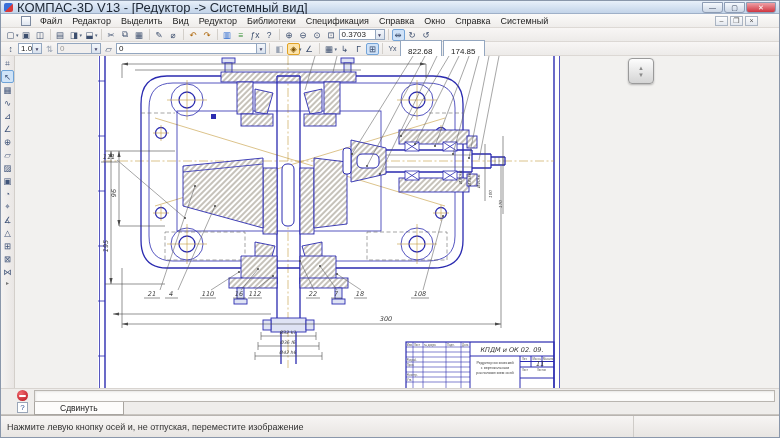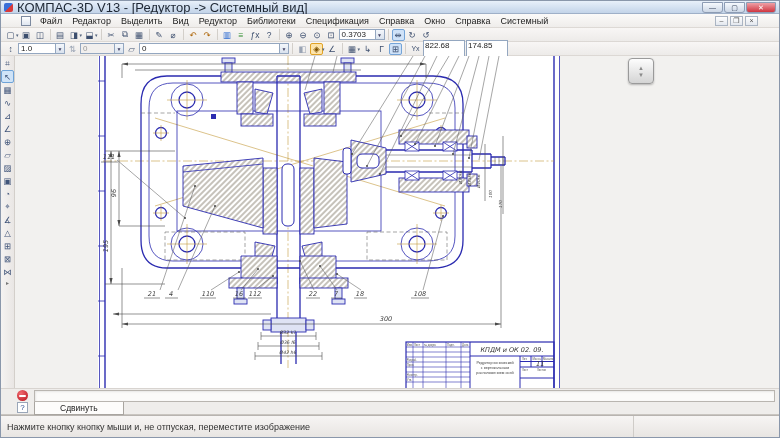--- a/index.html
+++ b/index.html
@@ -22,21 +22,21 @@
   .tbar{height:14px;display:flex;align-items:center;background:linear-gradient(#f8f6f5,#edebe9);border-bottom:1px solid #dcd8d4;padding:0 3px;gap:1px}
   .ti{min-width:13px;height:12px;display:flex;align-items:center;justify-content:center;font-size:8.5px;color:#3c4e6e;border-radius:2px}
   .ti.orange{background:#fde4ab;border:1px solid #e0a225;color:#7d5200}
   .ti.active{background:#cfe2f8;border:1px solid #74a4d8}
   .darr{font-size:5px;color:#55657f;margin-left:-2px}
   .sep{width:1px;height:11px;background:#d3cfca;margin:0 2px}
   .combo{height:11px;background:#fff;border:1px solid #94a7c0;display:flex;align-items:flex-start;font-size:8px;color:#222;padding-left:2px}
   .combo .val{flex:1;white-space:nowrap}
   .combo .arr{width:9px;height:100%;background:linear-gradient(#f4f7fb,#d9e2ee);border-left:1px solid #94a7c0;font-size:5px;display:flex;align-items:center;justify-content:center;color:#446}
   .combo.dis{background:#f1efee;color:#999}
-  .field{height:17px;background:#fff;border:1px solid #94a7c0;font-size:8px;color:#222;display:flex;align-items:flex-start;padding:0 1px}
+  .field{height:17px;background:#fff;border:1px solid #94a7c0;font-size:8px;color:#222;display:flex;align-items:flex-end;padding:0 7px}
   
   .mid{flex:1;display:flex;min-height:0}
   .leftbar{width:14px;background:linear-gradient(90deg,#f5f3f2,#e9e6e4);border-right:1px solid #d3cfca;display:flex;flex-direction:column;align-items:center;padding-top:1px}
   .li{width:13px;height:13px;display:flex;align-items:center;justify-content:center;font-size:8.5px;color:#41557a}
   .li.sel{background:#cfe3f7;border:1px solid #6ea3d8;border-radius:2px}
   .li.expander{font-size:6px;color:#777;height:8px}
   .canvas{flex:1;position:relative;background:#f2f1ef;overflow:hidden}
   .scrollwidget{position:absolute;left:613px;top:2px;width:26px;height:26px;border:1px solid #9a9a9a;border-radius:4px;background:linear-gradient(#fdfdfd,#d4d4d4);box-shadow:0 1px 2px rgba(0,0,0,.25);display:flex;flex-direction:column;align-items:center;justify-content:center;gap:1px;font-size:6px;color:#8a8a8a}
   
   .prop{height:14px;background:#efedeb;display:flex;align-items:center;padding:0 4px 0 16px;border-top:1px solid #d8d4d0}
@@ -138,21 +138,21 @@
       <span class="arr">▼</span>
     </div>
     <div class="sep"></div>
     <span class="ti active">⇹</span>
     <span class="ti">↻</span>
     <span class="ti">↺</span>
   </div>
 
   <div class="tbar">
     <span class="ti">↕</span>
-    <div class="combo" style="width:47px">
+    <div class="combo" style="width:24px">
       <span class="val">1.0</span>
       <span class="arr">▼</span>
     </div>
     <span class="ti" style="color:#9aa4b4">⇅</span>
     <div class="combo dis" style="width:44px">
       <span class="val">0</span>
       <span class="arr">▼</span>
     </div>
     <span class="ti">▱</span>
     <div class="combo" style="width:150px">
@@ -425,17 +425,17 @@
   <div class="prop">
     <div class="stopicon"></div>
     <div class="propbar"></div>
   </div>
   <div class="tabrow">
     <div class="helpicon">?</div>
     <div class="tab">Сдвинуть</div>
   </div>
 
   <div class="status">
-    <span>Нажмите кнопку кнопку мыши и, не отпуская, переместите изображение</span>
+    <span>Нажмите левую кнопку осей и, не отпуская, переместите изображение</span>
     <div class="statdiv"></div>
   </div>
 
 </div>
 
 </body></html>

